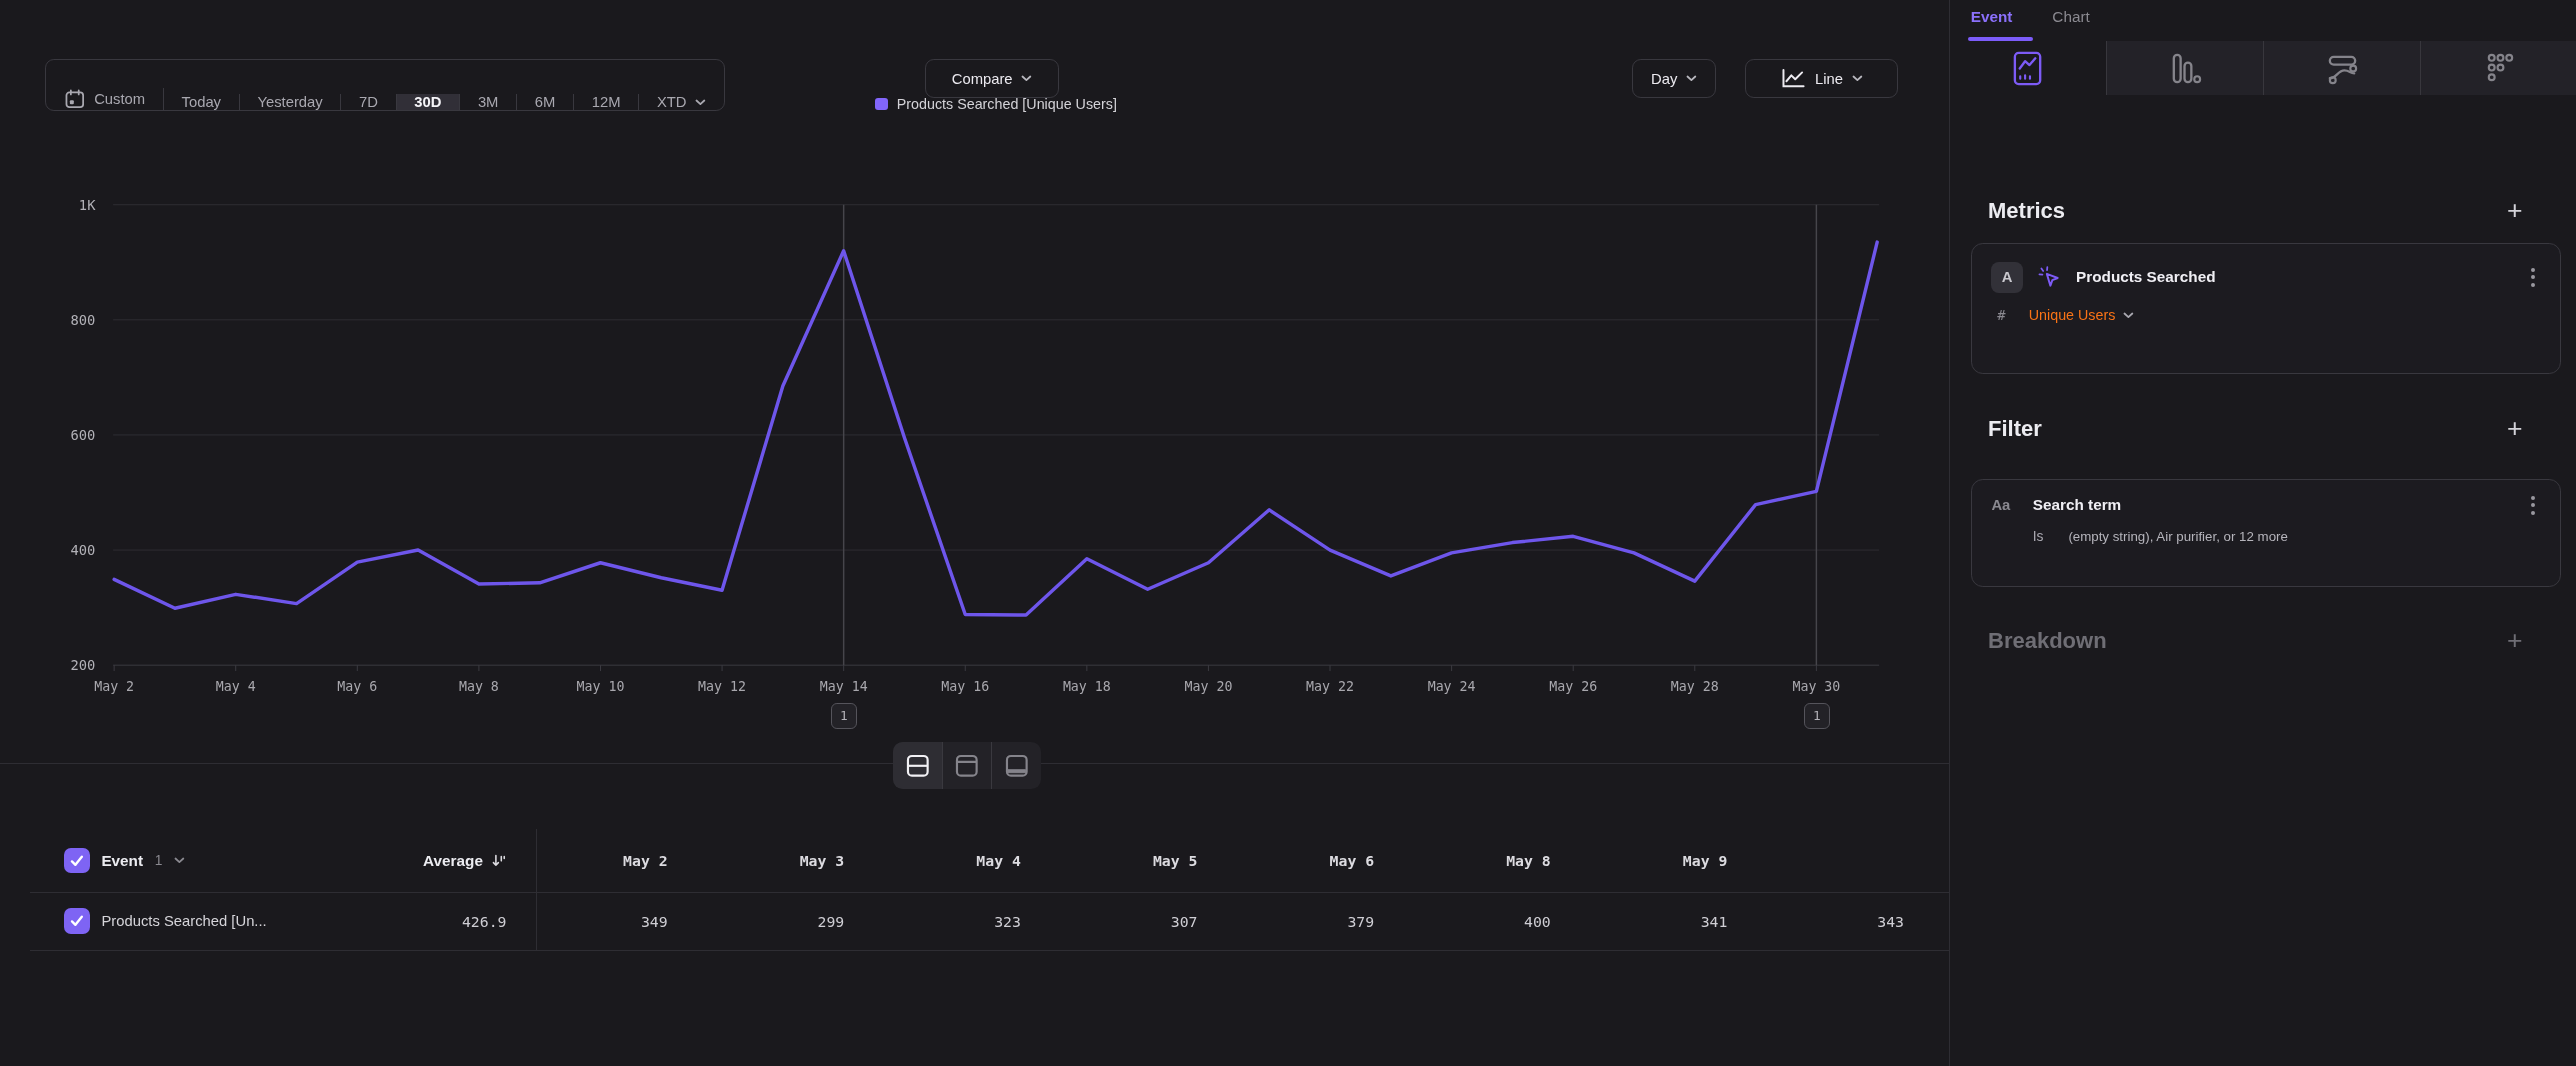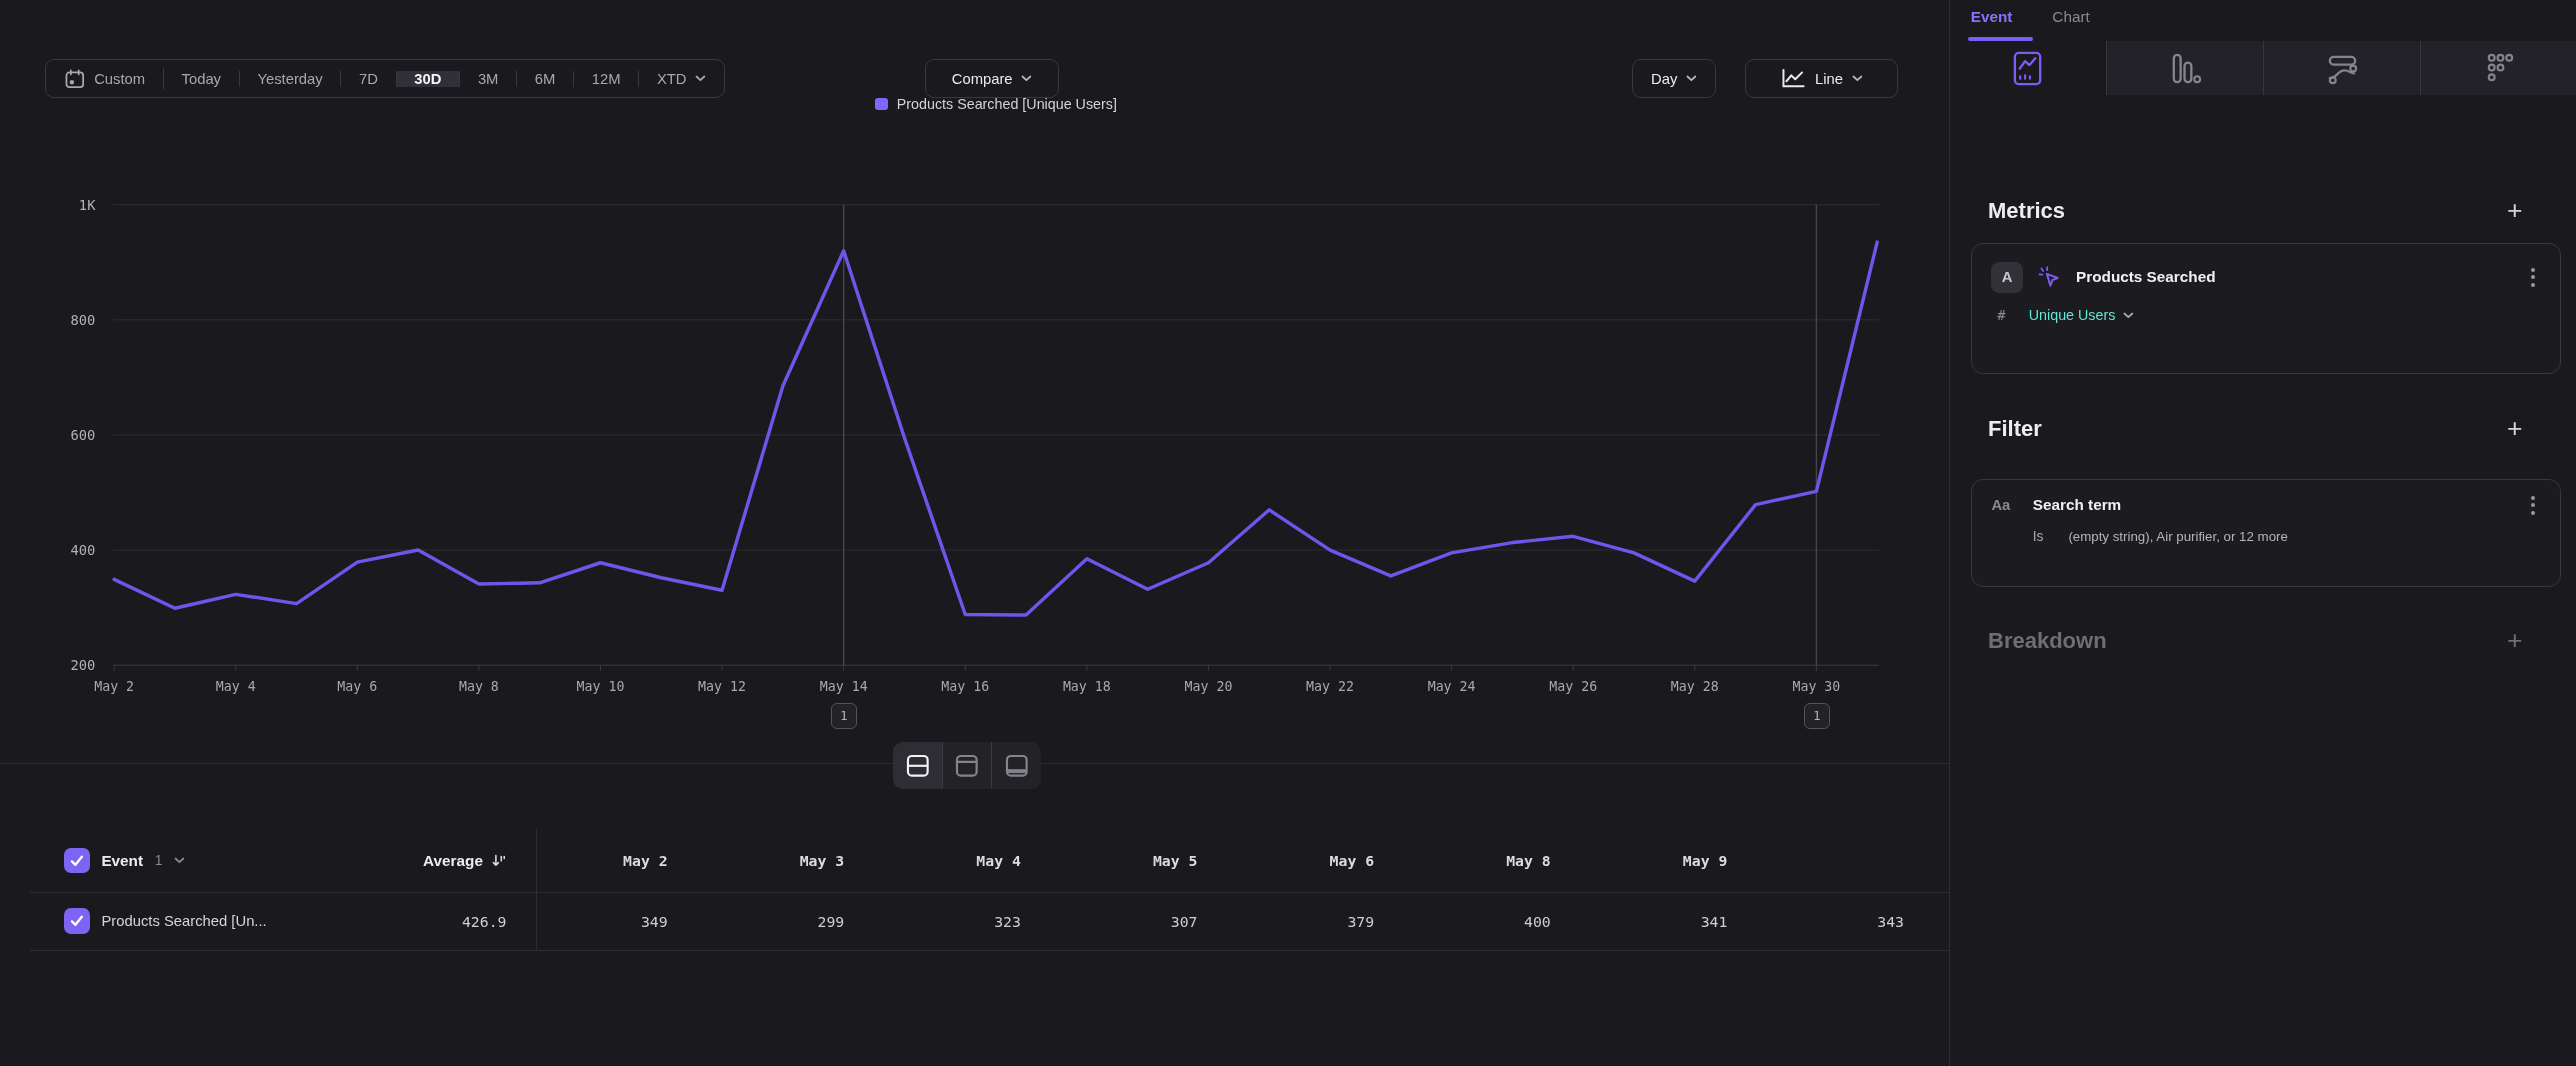--- a/index.html
+++ b/index.html
@@ -4,21 +4,21 @@
 <style>
   * { margin:0; padding:0; box-sizing:border-box; }
   html,body { background:#111014; }
   body { font-family:"Liberation Sans", sans-serif; }
   .app { position:relative; width:2576px; height:1067px; background:#1a191d; overflow:hidden; color:#d6d5da; }
   .mono { font-family:"DejaVu Sans Mono", monospace; }
 
   
   .main { position:absolute; left:0; top:0; width:1949px; height:1067px; background:#1a191d; }
 
-  .range-group { position:absolute; left:45px; top:59px; height:39px; display:flex; align-items:center;
+  .range-group { position:absolute; left:45px; top:59px; height:52px; display:flex; align-items:flex-end;
     border:1px solid #39383f; border-radius:8.9px; overflow:hidden; }
   .seg { display:flex; align-items:center; gap:8.9px; padding:0 17.7px; font-size:14.8px; color:#a9a8b0;
     border-right:1px solid #39383f; cursor:pointer; white-space:nowrap; }
   .seg:last-child { border-right:none; }
   .seg.active { background:#312f37; color:#f5f4f8; font-weight:bold; }
   .seg svg { display:block; }
 
   .pill-btn { position:absolute; top:59px; height:39px; display:flex; align-items:center; justify-content:center;
     gap:8.9px; border:1px solid #39383f; border-radius:8.9px; font-size:14.8px; color:#eceaf0; cursor:pointer; }
 
@@ -80,21 +80,21 @@
 
   .sb-card { position:absolute; left:20.7px; width:590px; border:1px solid #39383f; border-radius:11.8px; background:#1c1b20; }
   .card-row1 { display:flex; align-items:center; gap:13.8px; padding:17.7px 17.7px 0 19.7px; }
   .card-row2 { display:flex; align-items:center; gap:13.8px; padding:13.8px 17.7px 0 25.6px; }
   .a-badge { width:31.5px; height:31.5px; border-radius:7.9px; background:#323138; color:#c9c8ce; font-size:14.8px; font-weight:bold;
     display:flex; align-items:center; justify-content:center; flex:none; }
   .card-title { font-size:15.3px; font-weight:bold; color:#f0eff4; flex:1; }
   .kebab { width:17.7px; display:flex; flex-direction:column; align-items:center; gap:3.9px; cursor:pointer; }
   .kebab i { width:3.9px; height:3.9px; border-radius:50%; background:#98979e; }
   .agg-prefix { font-size:13.8px; color:#8a8990; width:17.7px; }
-  .agg-label { font-size:14.3px; color:#5eead4; display:flex; align-items:center; gap:7.9px; cursor:pointer; }
+  .agg-label { font-size:14.3px; color:#f97316; display:flex; align-items:center; gap:7.9px; cursor:pointer; }
   .aa-badge { font-size:14.8px; font-weight:bold; color:#8a8990; width:27.6px; flex:none; }
   .op-label { font-size:13.8px; color:#a9a8b0; width:19.7px; }
   .filter-value { font-size:13.3px; color:#b5b4bb; }
   .bd-heading { color:#6f6e75; }
 
   svg { display:block; }
 </style>
 </head>
 <body>
 

